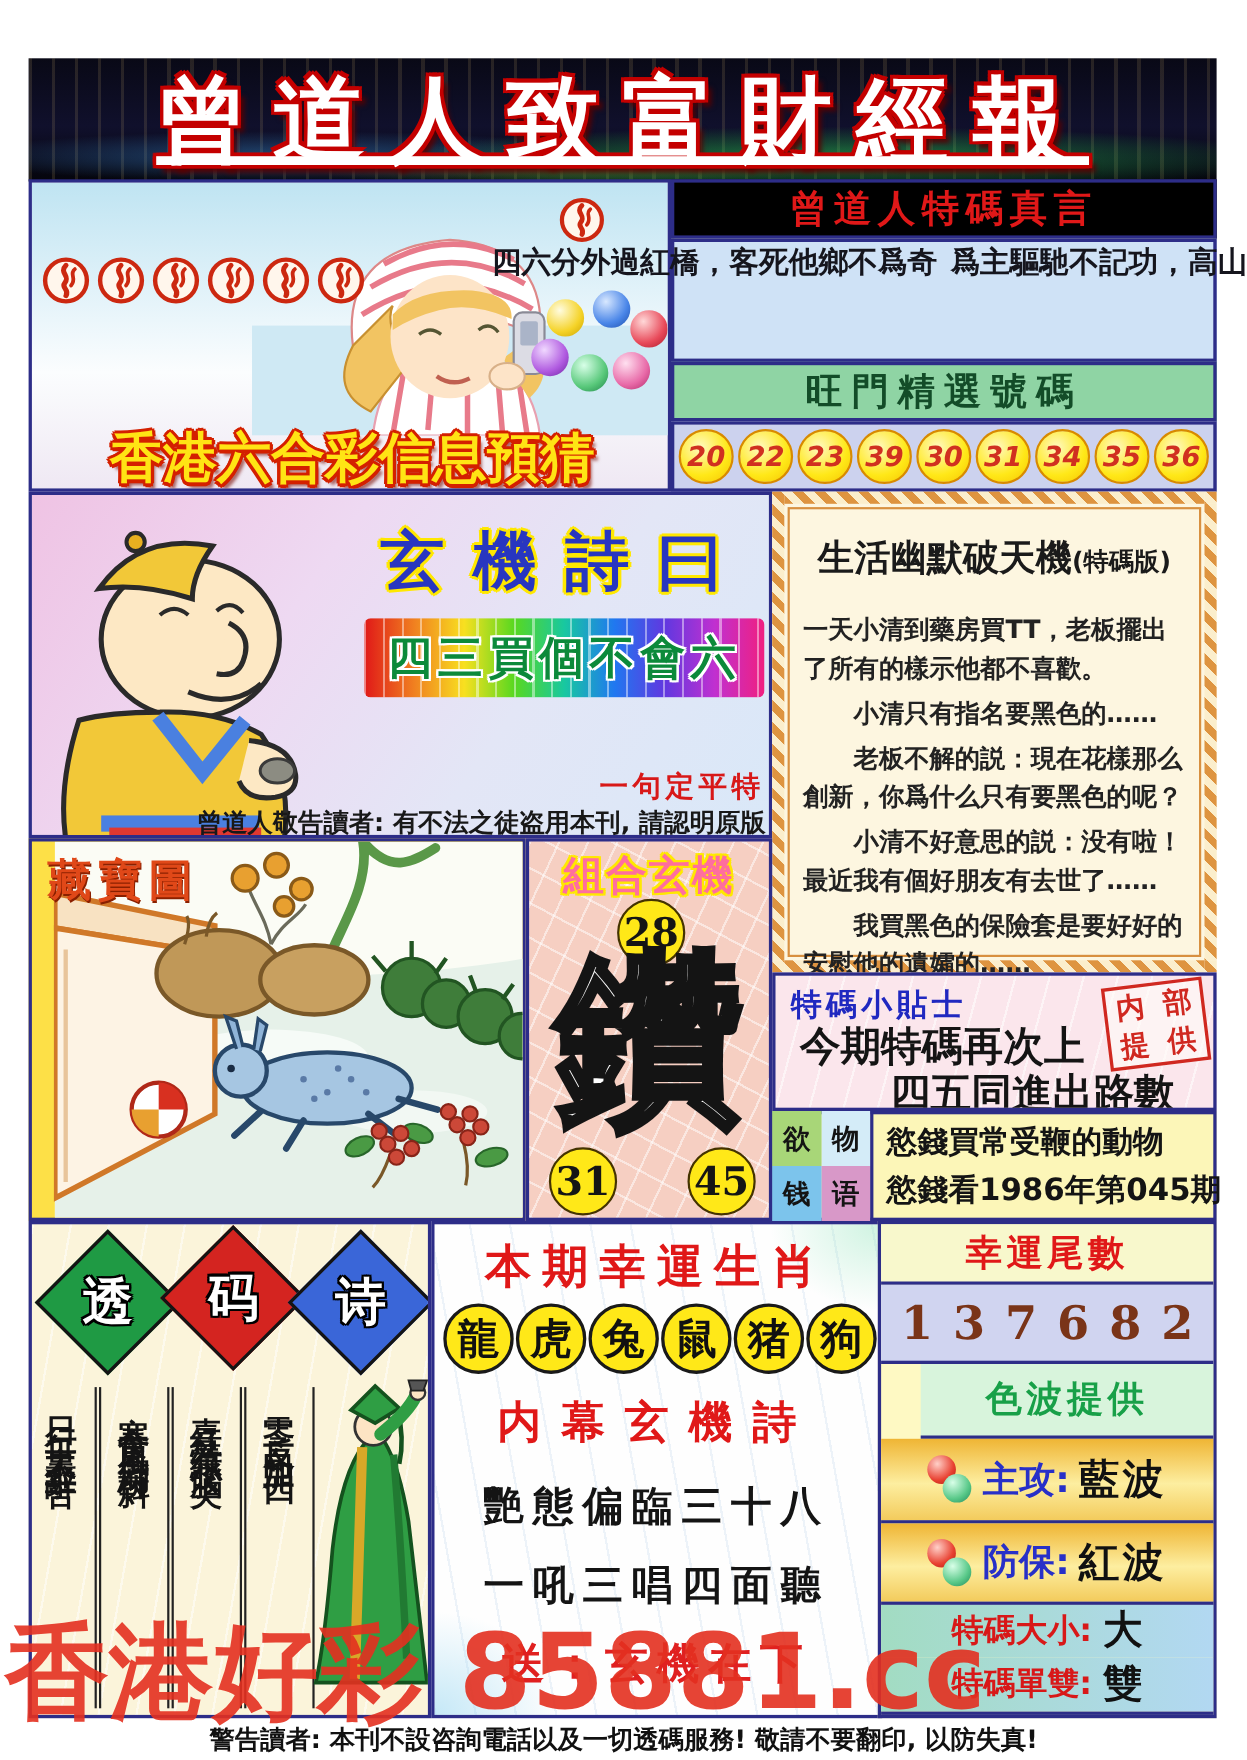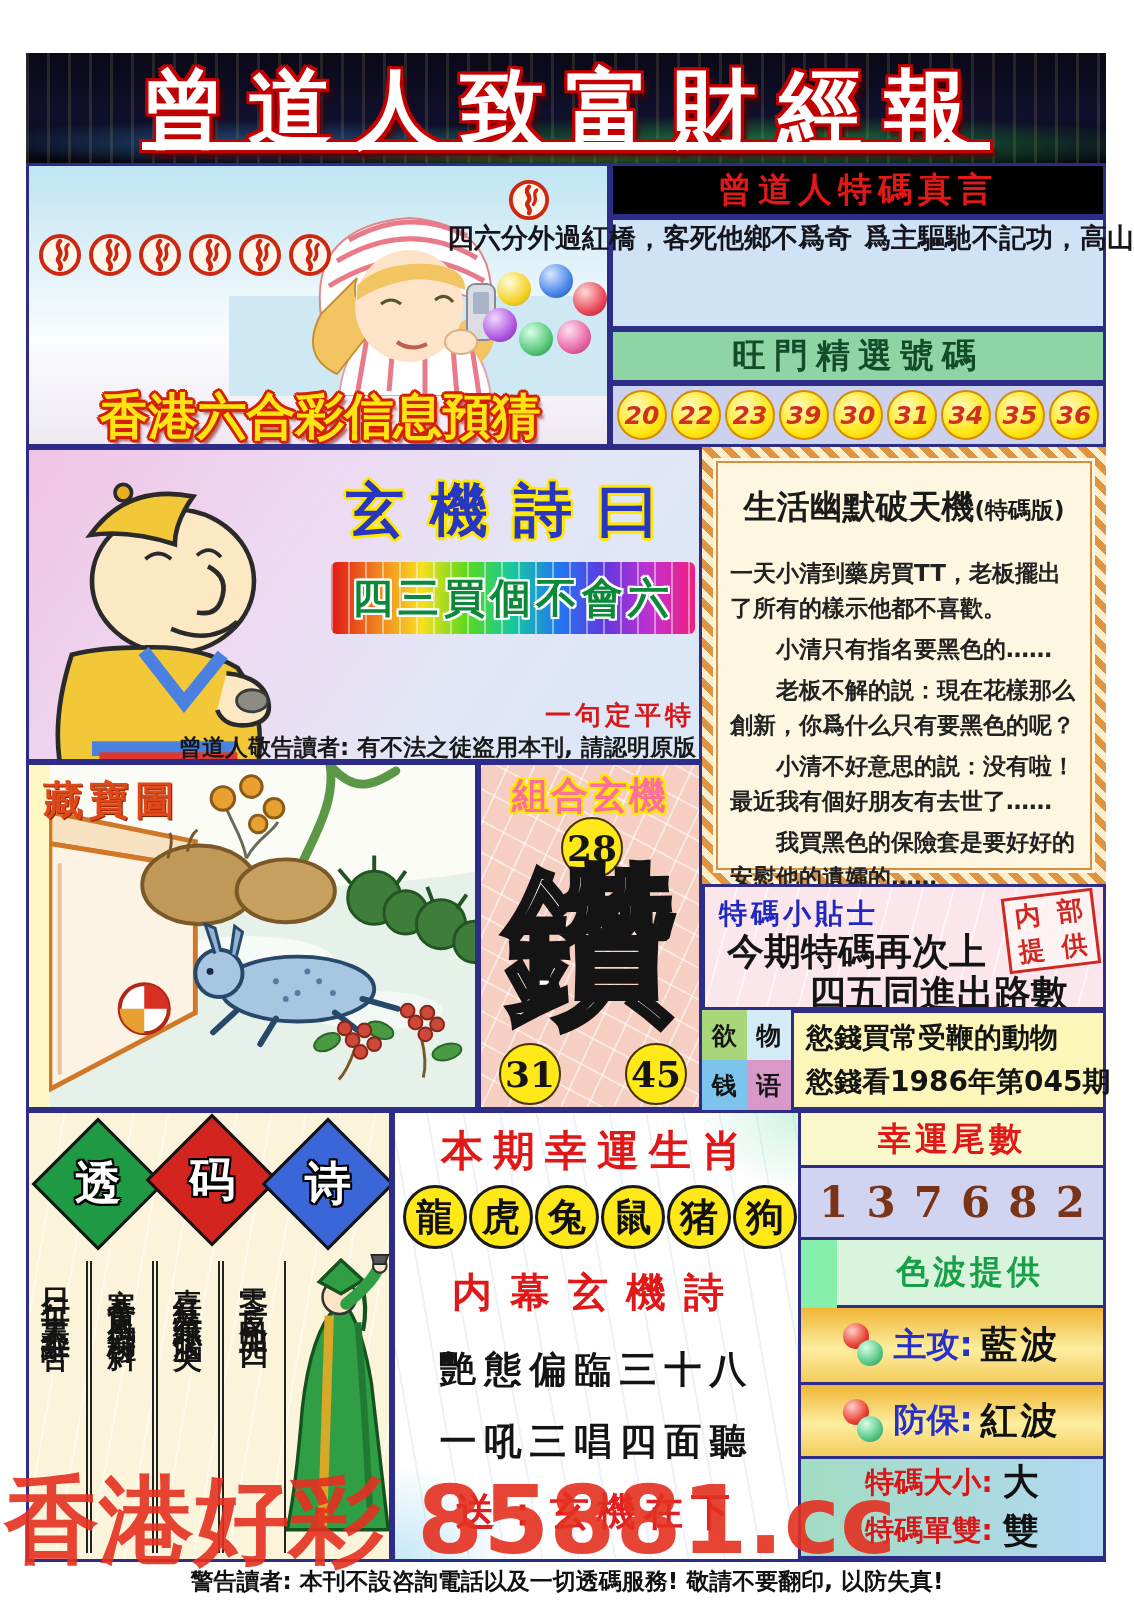--- a/index.html
+++ b/index.html
@@ -62,21 +62,21 @@
   
   #humor{left:702px;top:447px;width:404px;height:437px;background:#fdf6e0;
     border:11px solid #e0a048;border-image:repeating-linear-gradient(45deg,#de9440 0 7px,#fbeecc 7px 14px) 11;}
   #humor .inner{position:absolute;inset:3px;border:2px solid #d89040;padding:10px 12px;}
   #humortitle{text-align:center;margin-top:12px;font-size:33px;font-weight:800;color:#1a1a1a;white-space:nowrap;}
   #humortitle .suf{font-size:23px;}
   #humorbody{margin-top:26px;}
   #humorbody p{margin:0 0 6px 0;font-size:23px;line-height:1.52;color:#222;font-weight:600;}
   #humorbody p + p{text-indent:2em;}
   
-  #treasure{left:26px;top:762px;width:452px;height:348px;background:#fef9c3;overflow:hidden;padding-left:20px;}
+  #treasure{left:26px;top:762px;width:452px;height:348px;background:#fde047;overflow:hidden;padding-left:20px;}
   #treasuretitle{left:14px;top:8px;font-size:40px;font-weight:800;color:#e04818;letter-spacing:6px;
     text-shadow:1px 1px 0 #8a2000;}
   
   #combo{left:478px;top:762px;width:224px;height:348px;
     background:
      repeating-linear-gradient(115deg, rgba(255,255,255,.5) 0 2px, transparent 2px 24px),
      repeating-linear-gradient(28deg, rgba(255,255,255,.5) 0 2px, transparent 2px 28px),
      #f6cfc2;overflow:hidden;}
   #combotitle{left:0;top:6px;width:100%;text-align:center;font-size:37px;font-weight:800;color:#ff6e9e;letter-spacing:2px;white-space:nowrap;
     text-shadow:-2px 0 #ffe800,2px 0 #ffe800,0 -2px #ffe800,0 2px #ffe800,-2px -2px #ffe800,2px 2px #ffe800,-2px 2px #ffe800,2px -2px #ffe800;}
@@ -120,21 +120,21 @@
      radial-gradient(35% 25% at 100% 0%, rgba(150,230,190,.45), transparent 70%),
      repeating-linear-gradient(80deg, rgba(225,235,245,.6) 0 2px, transparent 2px 36px),#fefefe;overflow:hidden;}
   #zodiactitle{left:0;top:10px;width:100%;text-align:center;font-size:42px;font-weight:800;color:#e01818;letter-spacing:10px;white-space:nowrap;}
   #zodiacrow{left:6px;top:72px;width:398px;display:flex;justify-content:space-evenly;}
   .zball{width:58px;height:58px;border-radius:50%;background:#ffe818;border:3px solid #1a1a1a;
     display:flex;align-items:center;justify-content:center;font-size:38px;font-weight:800;color:#111;}
   #insidetitle{left:0;top:152px;width:100%;text-align:center;font-size:40px;font-weight:800;color:#e01818;letter-spacing:18px;white-space:nowrap;}
   .poemline{position:absolute;left:0;width:100%;text-align:center;font-size:37px;font-weight:800;color:#141414;letter-spacing:8px;white-space:nowrap;}
   #giftline{left:0;top:372px;width:100%;text-align:center;font-size:39px;font-weight:800;color:#e02020;letter-spacing:8px;white-space:nowrap;}
   
-  #info{left:798px;top:1110px;width:308px;height:452px;background:#86efac;display:flex;flex-direction:column;}
+  #info{left:798px;top:1110px;width:308px;height:452px;background:#fef9c3;display:flex;flex-direction:column;}
   #info>div{border-bottom:3px solid #2d2d88;display:flex;align-items:center;justify-content:center;}
   #r-tail{height:56px;background:#f8f8cc;}
   #r-tail .t{font-size:33px;font-weight:800;color:#e01818;letter-spacing:4px;}
   #r-nums{height:74px;background:#d0d4f0;justify-content:space-evenly!important;}
   #r-nums span{font-family:"DejaVu Serif","Liberation Serif",serif;font-size:42px;font-weight:800;color:#7a3418;}
   #r-wave{height:70px;background:#d8f4dc;margin-left:36px;}
   #r-wave .t{font-size:33px;font-weight:800;color:#18a048;letter-spacing:4px;}
   .goldrow{height:80px;background:linear-gradient(180deg,#efb534,#fdeea0 55%,#f3cb5c);gap:8px;}
   .goldrow .lbl{font-size:33px;font-weight:800;color:#2830c8;}
   .goldrow .val{font-size:37px;font-weight:800;color:#111;letter-spacing:3px;}

